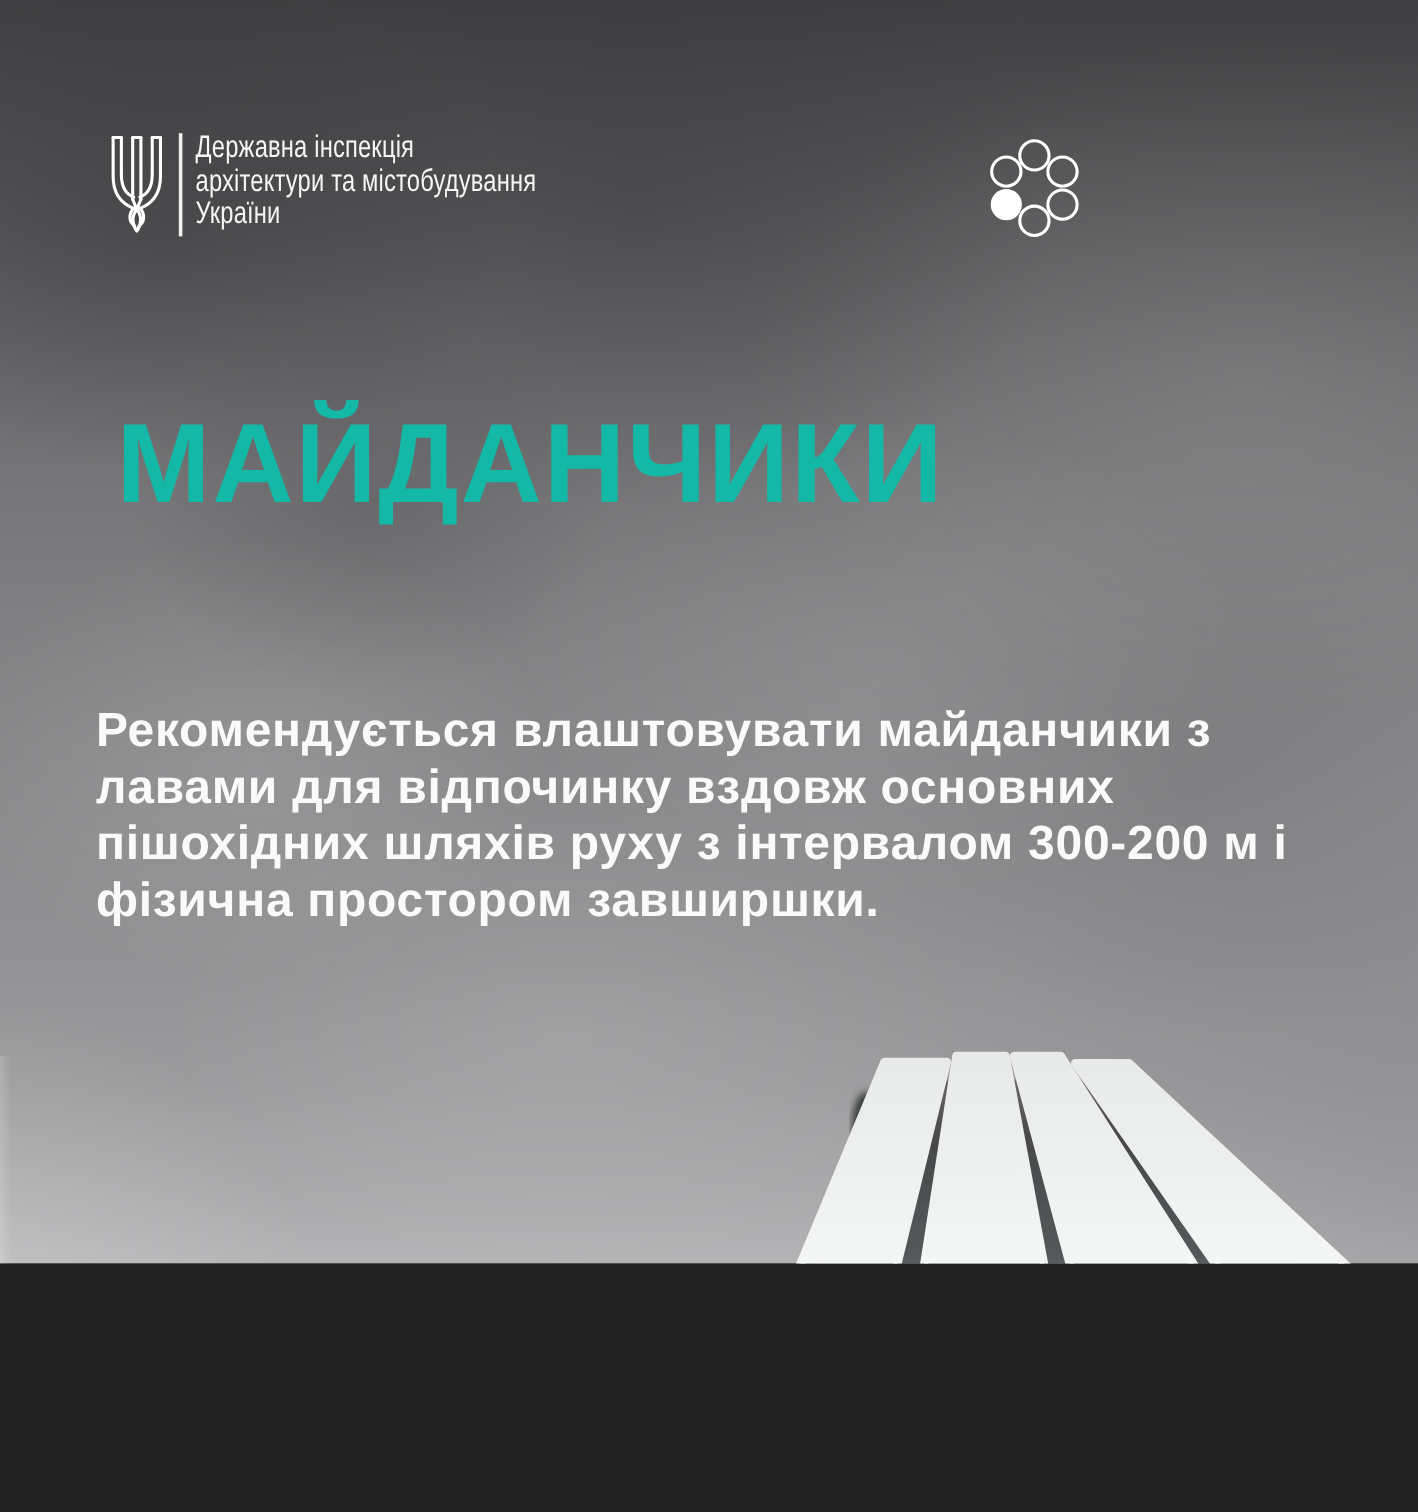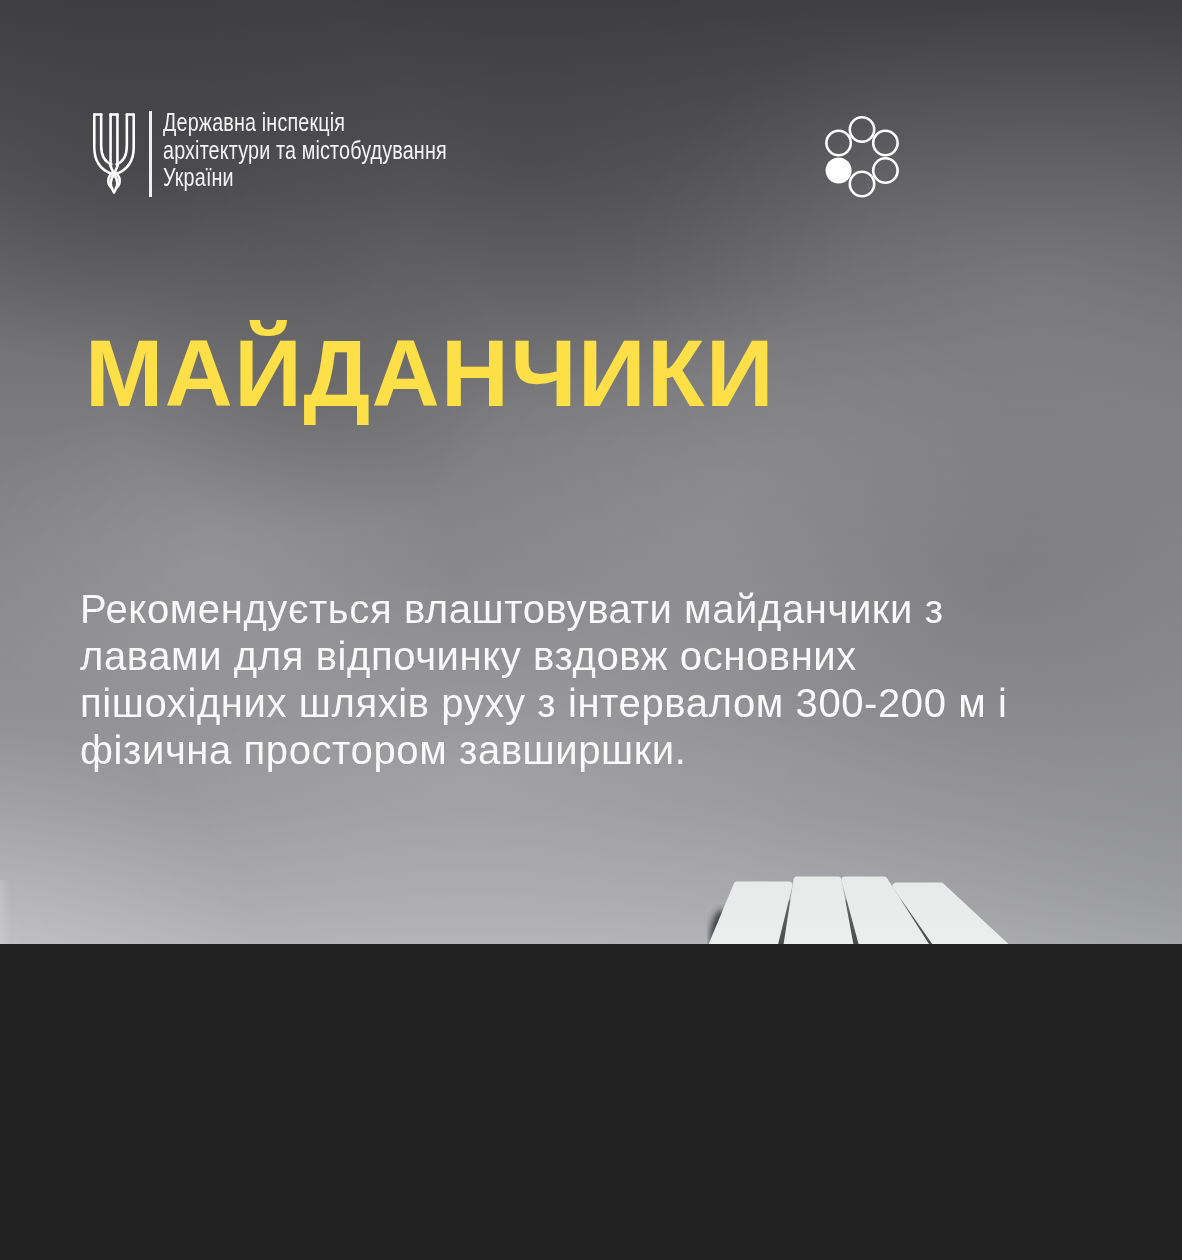--- a/index.html
+++ b/index.html
@@ -1,18 +1,18 @@
 <!DOCTYPE html>
 <html><head>
 <meta charset="utf-8">
 <style>
   html,body { margin:0; padding:0; background:#222; }
   .poster {
     position:relative;
-    width:1182px; height:944px;
+    width:1182px; height:1053px;
     overflow:hidden;
     font-family:"Liberation Sans", sans-serif;
     color:#ffffff;
   }
   
   .bg {
     position:absolute; inset:0;
     background:
       radial-gradient(420px 300px at 12% 18%, rgba(38,38,40,0.32), transparent 68%),
       radial-gradient(520px 380px at 45% 16%, rgba(50,50,54,0.30), transparent 68%),
@@ -54,29 +54,29 @@
   .ring   { fill:none; stroke:#ffffff; stroke-width:2.6; }
   .filled { fill:#ffffff; }
   .program-text {
     position:absolute; left:930px; top:122px;
     font-size:23px; line-height:27.5px; font-weight:700;
     color:#fbfbfb; letter-spacing:0.3px; white-space:nowrap;
   }
 
   
   .title {
-    position:absolute; left:85px; top:321px; margin:0;
+    position:absolute; left:85px; top:321px; margin:12px;
     font-size:94px; line-height:105px; font-weight:700;
-    letter-spacing:1.5px; color:#fde047; white-space:nowrap;
+    letter-spacing:1.5px; color:#14b8a6; white-space:nowrap;
   }
 
   
   .body-text {
     position:absolute; left:80px; top:586px; margin:0;
-    font-size:40px; line-height:47px; font-weight:400;
+    font-size:40px; line-height:47px; font-weight:700;
     letter-spacing:0.6px; color:#fafafa; white-space:nowrap;
   }
 
   
   .bench { position:absolute; left:560px; top:850px; width:622px; height:410px; }
 </style>
 </head>
 <body>
 
 <div class="poster">

